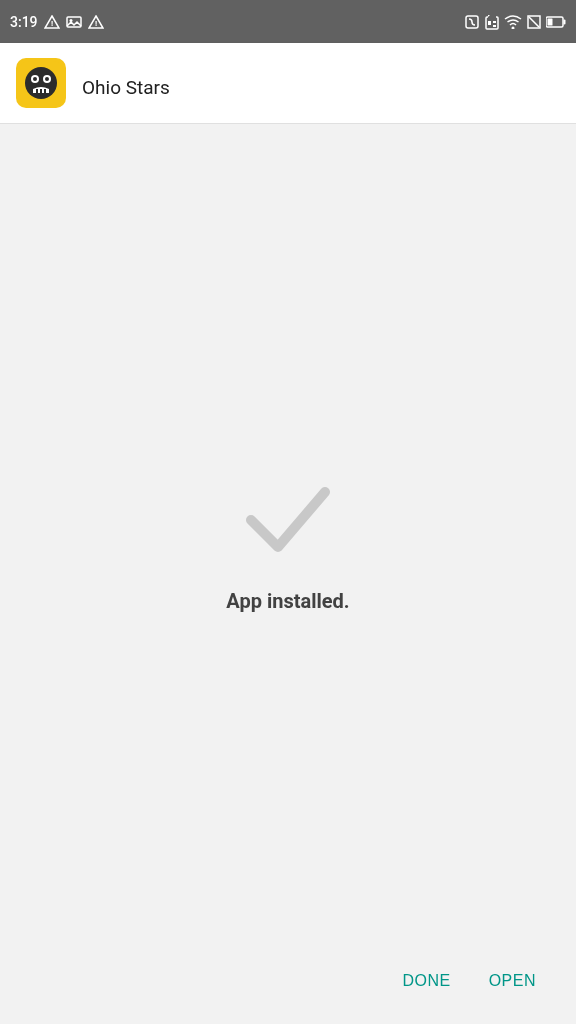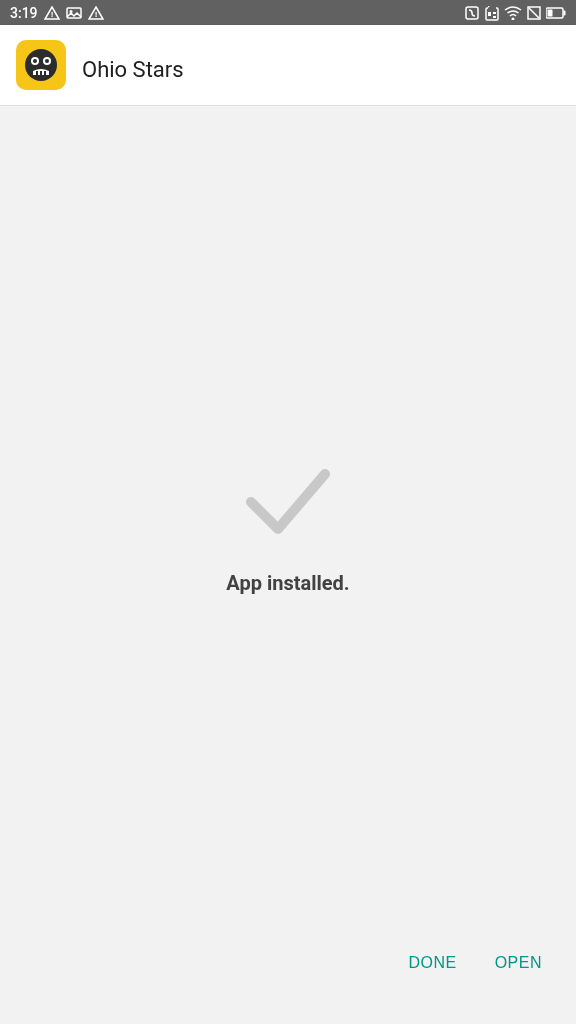--- a/index.html
+++ b/index.html
@@ -12,21 +12,21 @@
       width: 576px;
       height: 1024px;
       font-family: 'Roboto', Arial, sans-serif;
       background: #f2f2f2;
       overflow: hidden;
     }
 
     
     .status-bar {
       width: 100%;
-      height: 25px;
+      height: 43px;
       background: #616161;
       display: flex;
       align-items: center;
       justify-content: space-between;
       padding: 0 10px;
     }
 
     .status-bar-left {
       display: flex;
       align-items: center;
@@ -60,21 +60,21 @@
       border-radius: 10px;
       background: #f5c518;
       display: flex;
       align-items: center;
       justify-content: center;
       flex-shrink: 0;
       overflow: hidden;
     }
 
     .app-title {
-      font-size: 22px;
+      font-size: 19px;
       font-weight: 400;
       color: #212121;
       margin-top: 8px;
     }
 
     
     .main-content {
       width: 100%;
       height: calc(1024px - 40px - 80px);
       background: #f2f2f2;
@@ -109,21 +109,21 @@
     .installed-text {
       font-size: 20px;
       color: #424242;
       font-weight: 700;
     }
 
     
     .bottom-buttons {
       position: absolute;
       bottom: 30px;
-      right: 30px;
+      right: 36px;
       display: flex;
       gap: 30px;
       align-items: center;
     }
 
     .action-button {
       font-size: 16px;
       font-weight: 500;
       color: #009688;
       background: none;

